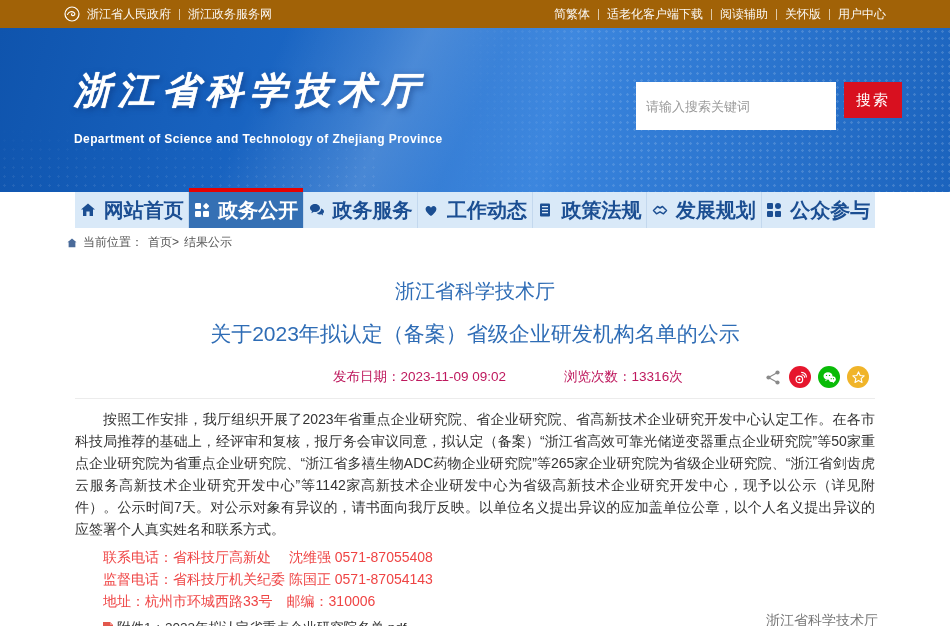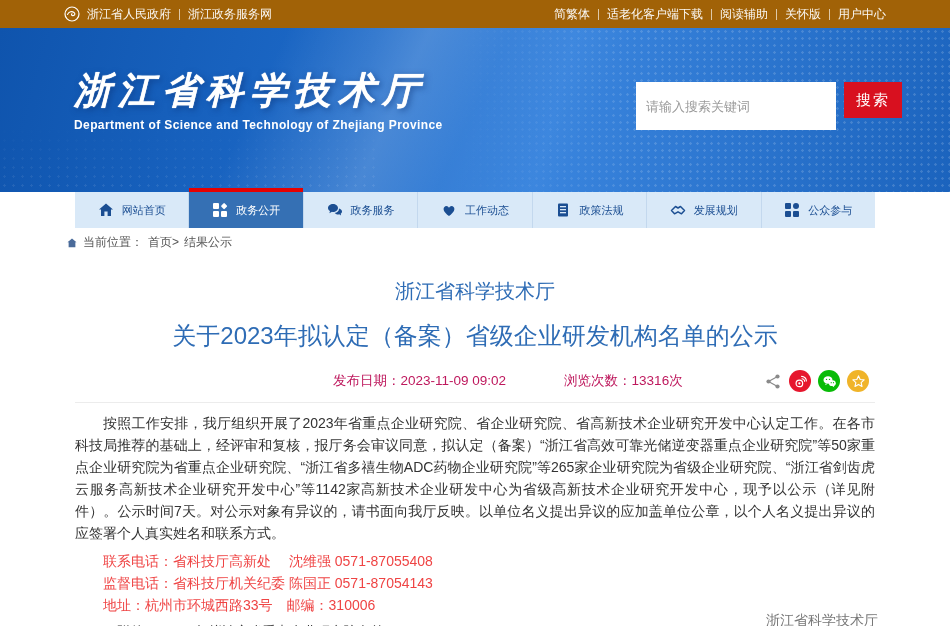--- a/index.html
+++ b/index.html
@@ -22,46 +22,46 @@
      background-image:radial-gradient(circle,rgba(255,255,255,.28) 1px,transparent 1.5px);
      background-size:7px 7px; opacity:.55;
      -webkit-mask-image:linear-gradient(90deg,transparent,black 40%); mask-image:linear-gradient(90deg,transparent,black 40%); }
   .banner .dots2 { position:absolute; left:0; bottom:0; width:40%; height:45%;
      background-image:radial-gradient(circle,rgba(255,255,255,.18) 1px,transparent 1.4px);
      background-size:9px 9px; opacity:.5;
      -webkit-mask-image:linear-gradient(0deg,black,transparent 90%); mask-image:linear-gradient(0deg,black,transparent 90%); }
   .site-logo { position:absolute; left:74px; top:38px; cursor:pointer; }
   .site-logo .cn { font-size:37px; font-weight:bold; font-style:italic; color:#fff; letter-spacing:7px; white-space:nowrap;
      text-shadow:0 0 1px #fff, 2px 2px 6px rgba(10,50,120,.65); }
-  .site-logo .en { margin-top:2px; font-size:12px; font-weight:bold; color:#fff; letter-spacing:.4px; }
+  .site-logo .en { margin-top:16px; font-size:12px; font-weight:bold; color:#fff; letter-spacing:.4px; }
   .searchbox { position:absolute; right:48px; top:54px; display:flex; }
   .searchbox input { width:200px; height:48px; border:none; outline:none; background:#fff; padding:0 10px; font-size:13px; color:#333; }
   .searchbox input::placeholder { color:#9a9a9a; }
   .searchbox button { width:58px; height:36px; border:none; background:#d8101f; color:#fff; font-size:15px; cursor:pointer; letter-spacing:2px;margin-left:8px; }
 
   
   .navwrap { height:36px; background:#fff; }
   .nav { width:800px; margin:0 auto; height:36px; display:flex; background:#d9e9f8; }
   .nav-item { position:relative; flex:1 1 0; display:flex; align-items:center; justify-content:center; gap:8px;
-     font-size:11px; font-weight:normal; color:#1b4e92; text-decoration:none; cursor:pointer; border-right:1px solid #c3d8ee; }
+     font-size:20px; font-weight:bold; color:#1b4e92; text-decoration:none; cursor:pointer; border-right:1px solid #c3d8ee; }
   .nav-item:last-child { border-right:none; }
   .nav-item svg { width:16px; height:16px; fill:#1b4e92; flex:0 0 auto; }
   .nav-item.active { background:#3570b4; color:#fff; }
   .nav-item.active svg { fill:#fff; }
   .nav-item.active::after { content:""; position:absolute; left:0; right:0; top:-4px; height:4px; background:#e60000; }
 
   
   .breadcrumb { width:792px; padding:6px 16px 5px 66px; display:flex; align-items:center; gap:5px; font-size:12px; color:#555; background:#fff; }
   .breadcrumb svg { width:12px; height:12px; fill:#4a6b9a; }
   .breadcrumb .crumb { cursor:pointer; }
 
   
   .article { width:800px; margin:0 auto; }
   .art-title1 { margin-top:22px; text-align:center; font-size:20px; color:#2e6cb5; }
-  .art-title2 { margin-top:15px; text-align:center; font-size:24px; color:#2e6cb5; }
+  .art-title2 { margin-top:15px; text-align:center; font-size:21px; color:#2e6cb5; }
   .meta { margin-top:18px; display:flex; align-items:center; font-size:13.5px; color:#be185d;
      padding:0 0 10px 258px; border-bottom:1px solid #ececec; }
   .meta .views { margin-left:58px; }
   .share { margin-left:auto; display:flex; align-items:center; gap:7px; padding-right:6px; }
   .share .circle { width:22px; height:22px; border-radius:50%; display:flex; align-items:center; justify-content:center; cursor:pointer; }
   .share svg { display:block; }
   .c-weibo { background:#e6162d; } .c-wechat { background:#09bb07; } .c-qzone { background:#f0b429; }
 
   .body-text { margin-top:9px; font-size:14px; color:#333; line-height:22px; text-align:justify; text-indent:2em; }
   .contact { margin-top:6px; }

